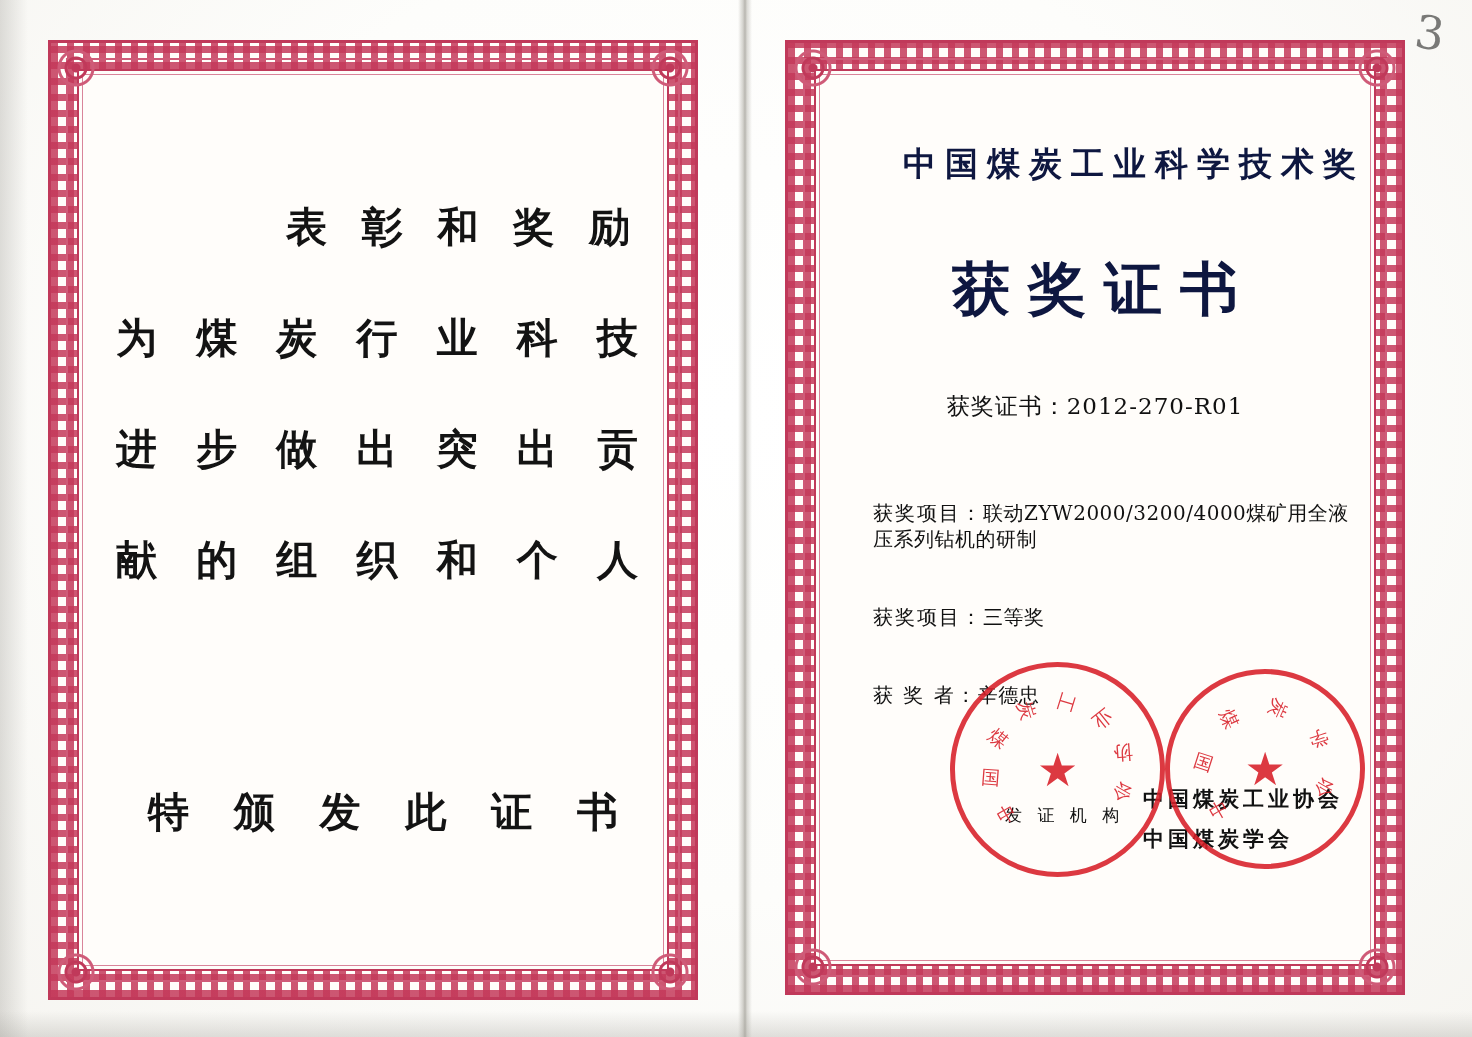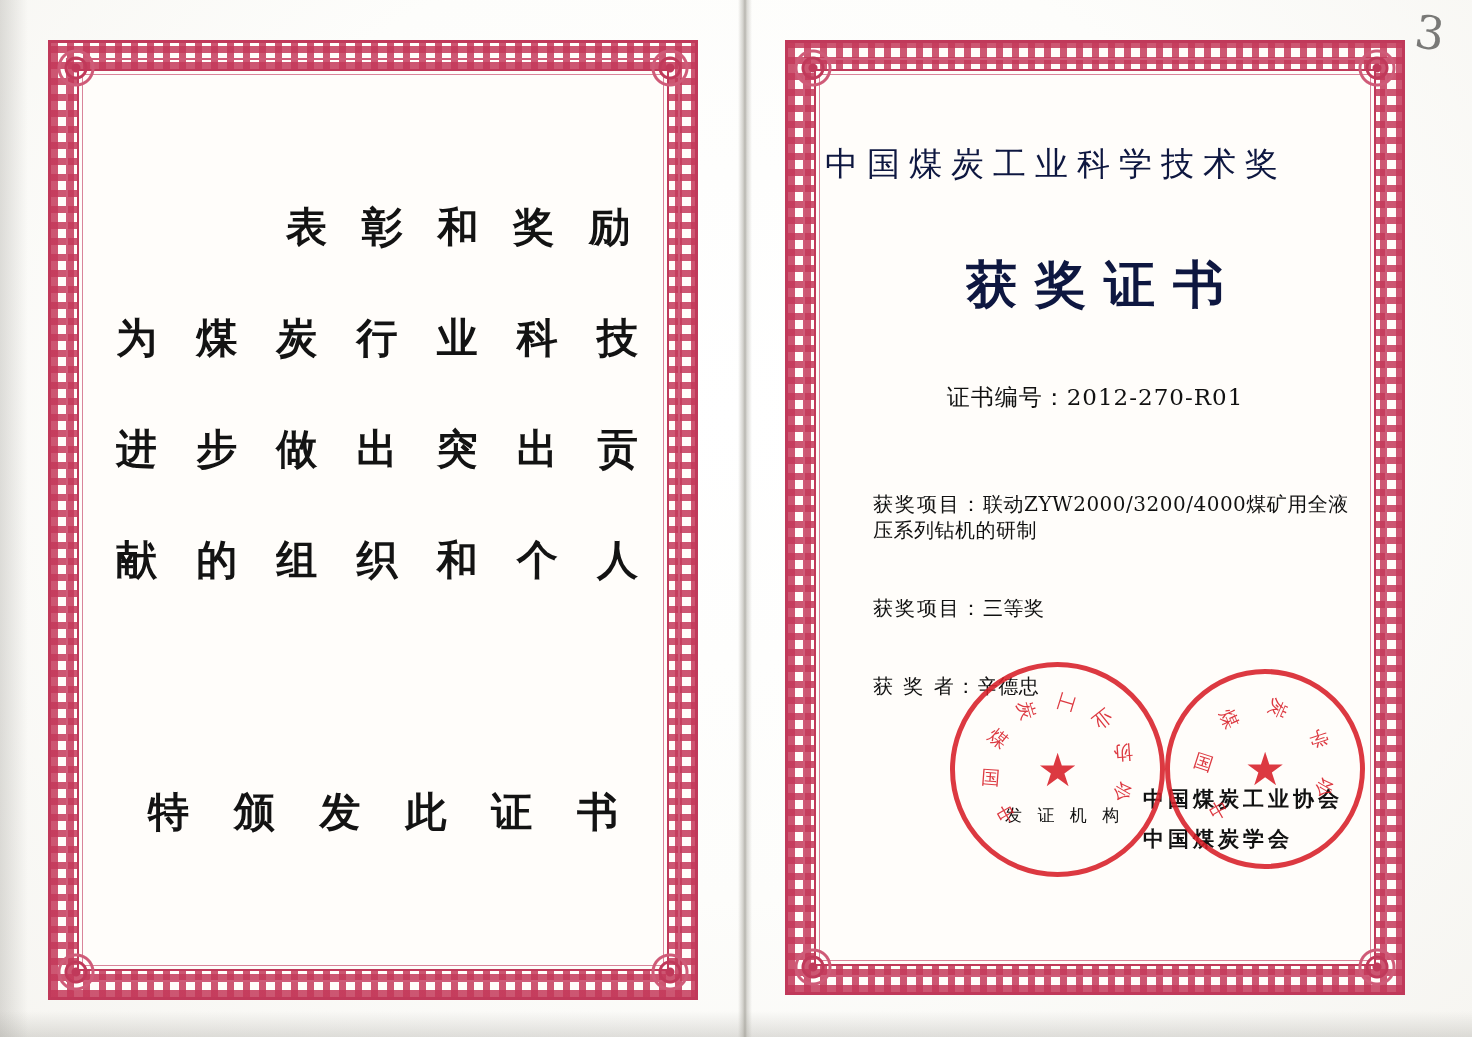--- a/index.html
+++ b/index.html
@@ -149,30 +149,30 @@
     bottom: 120px;
     display: flex;
     justify-content: space-between;
     font-size: 41px;
     font-weight: 600;
     color: #131313;
   }
 
   
   .cert-head {
-    text-align: left;
+    text-align: right;
     font-size: 33px;
     letter-spacing: 9px;
     color: #0e1740;
     margin-top: 62px;
-    font-weight: 400;
+    font-weight: 700;
   }
   .cert-title {
     text-align: center;
-    font-size: 51px;
+    font-size: 58px;
     letter-spacing: 18px;
     color: #0e1740;
     margin-top: 64px;
     font-weight: 700;
     text-indent: 18px;
   }
   .cert-no {
     text-align: center;
     font-size: 23px;
     color: #111;
@@ -328,21 +328,21 @@
   <div class="rosette tr"></div>
   <div class="rosette bl"></div>
   <div class="rosette br"></div>
 
   <div class="leaf-body">
 
     <div class="cert-head">中国煤炭工业科学技术奖</div>
     <div class="cert-title">获奖证书</div>
 
     <div class="cert-no">
-      <span>证书编号：</span><span>2012-270-R01</span>
+      <span>获奖证书：</span><span>2012-270-R01</span>
     </div>
 
     <div class="fields">
       <div class="field">
         <span class="label">获奖项目：</span><span class="value">联动ZYW2000/3200/4000煤矿用全液压系列钻机的研制</span>
       </div>
       <div class="field">
         <span class="label">获奖项目：</span><span class="value">三等奖</span>
       </div>
       <div class="field">

